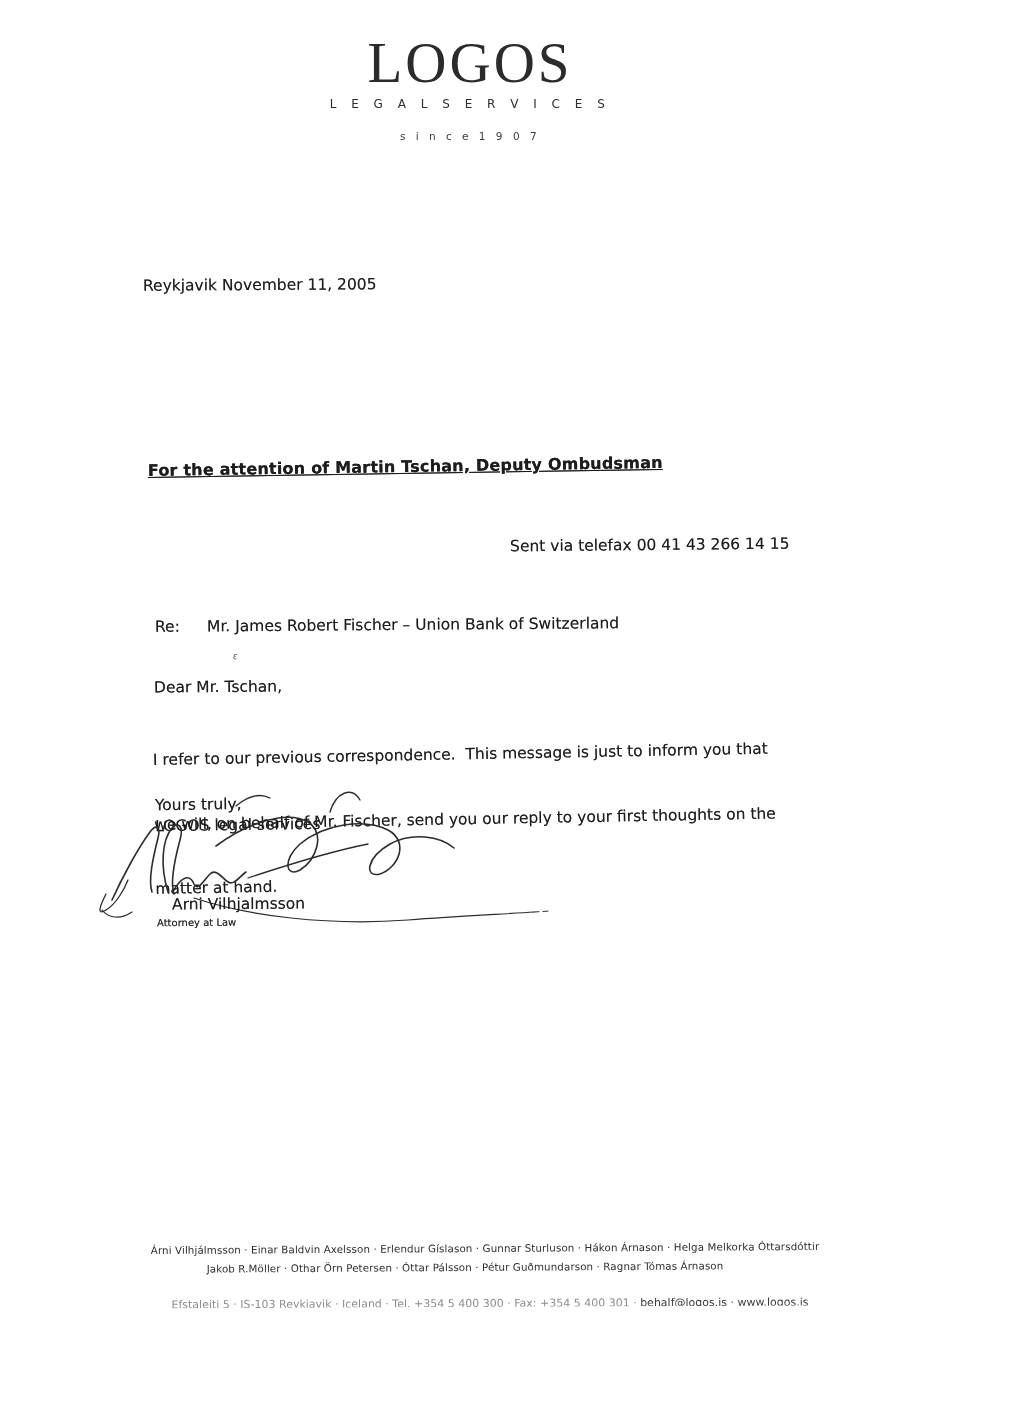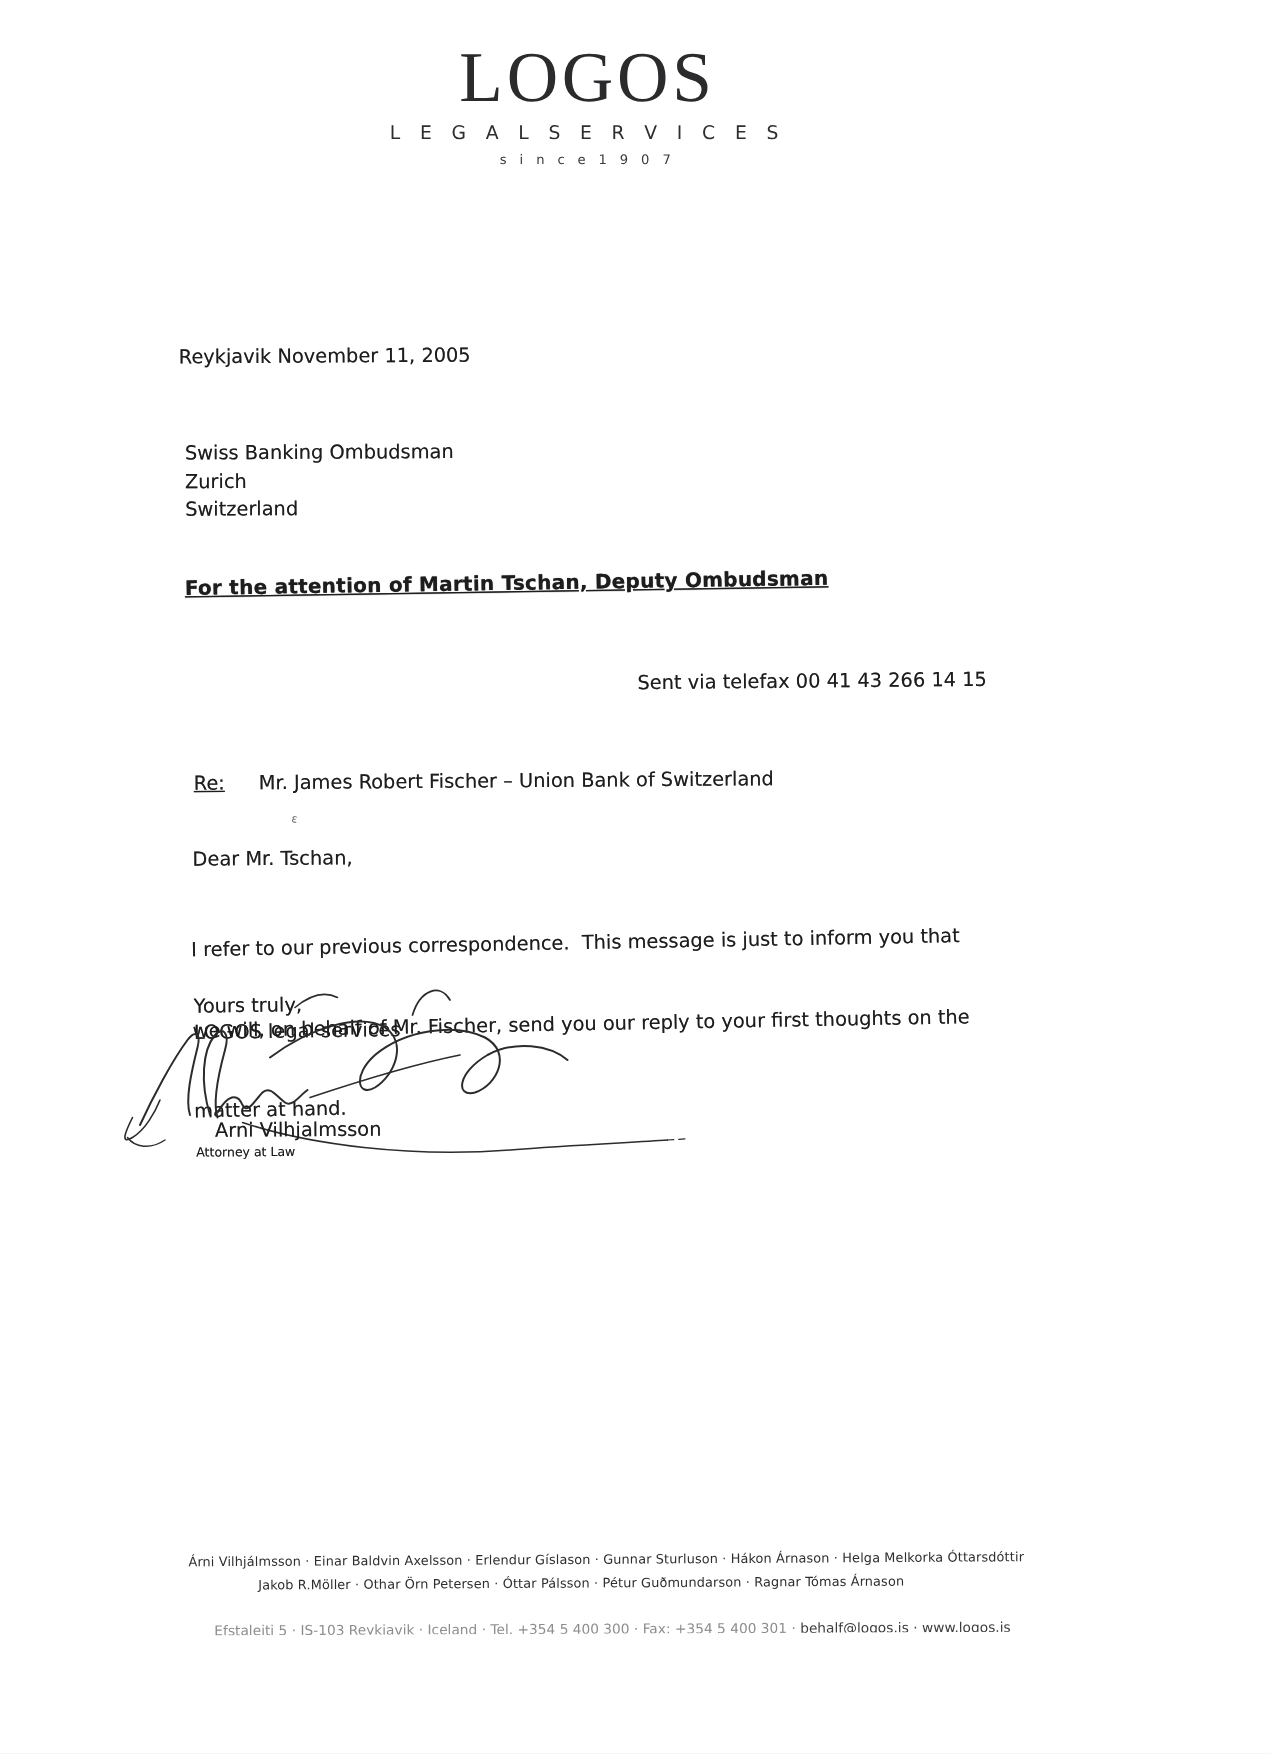--- a/index.html
+++ b/index.html
@@ -16,44 +16,44 @@
   .scan-text { text-shadow: 0 0 0.35px rgba(20,20,20,0.55); }
 
   
   .logo-block { position: absolute; top: 34px; left: 300px; width: 340px; text-align: center; }
   .logo-title {
     font-family: "Liberation Serif", "DejaVu Serif", serif;
     font-size: 57px; letter-spacing: 3px; font-weight: 400;
     color: #2b2b2e; line-height: 1.0;
   }
   .logo-subtitle {
-    margin-top: 6px; font-size: 15px; letter-spacing: 5.5px;
+    margin-top: 6px; font-size: 12px; letter-spacing: 5.5px;
     color: #2e2e31; font-weight: 500;
   }
   .logo-tagline {
-    margin-top: 7px; font-size: 10.5px; letter-spacing: 3.5px; color: #3a3a3d;
+    margin-top: 19px; font-size: 10.5px; letter-spacing: 3.5px; color: #3a3a3d;
   }
 
   .abs { position: absolute; }
 
   .dateline { top: 276px; left: 143px; font-size: 15.5px; transform: rotate(-0.35deg); }
 
   .recipient { top: 351px; left: 148px; font-size: 15.5px; line-height: 22.5px; transform: rotate(-0.3deg); }
 
   .attention {
     top: 461px; left: 148px; font-size: 16px; font-weight: bold;
     text-decoration: underline; letter-spacing: 0.2px;
     transform: rotate(-0.9deg); transform-origin: left bottom;
     text-shadow: 0 0 0.6px rgba(10,10,10,0.8);
   }
 
   .sent-via { top: 536px; left: 510px; font-size: 15.5px; transform: rotate(-0.55deg); }
 
   .re-line { top: 616px; left: 155px; font-size: 15.5px; transform: rotate(-0.45deg); }
-  .re-label { display: inline-block; width: 52px; text-decoration: underline; }
+  .re-label { display: inline-block; width: 52px; }
 
   .stray-mark { top: 651px; left: 233px; font-size: 9px; color: #5c5c5c; transform: rotate(8deg); }
 
   .salutation { top: 678px; left: 154px; font-size: 15.5px; transform: rotate(-0.5deg); }
 
   .body-par { top: 707px; left: 152px; font-size: 15.5px; line-height: 21.5px;
     transform: rotate(-1.05deg); transform-origin: left top; white-space: pre; }
 
   .closing { top: 794px; left: 155px; font-size: 15.5px; line-height: 21px; transform: rotate(-0.8deg); }
 
@@ -80,25 +80,20 @@
 <div class="page">
 
   <div class="logo-block">
     <div class="logo-title">LOGOS</div>
     <div class="logo-subtitle">L E G A L   S E R V I C E S</div>
     <div class="logo-tagline">s i n c e   1 9 0 7</div>
   </div>
 
   <div class="abs dateline scan-text">Reykjavik November 11, 2005</div>
 
-  <div class="abs recipient scan-text">
-    <div>Swiss Banking Ombudsman</div>
-    <div>Zurich</div>
-    <div>Switzerland</div>
-  </div>
 
   <div class="abs attention">For the attention of Martin Tschan, Deputy Ombudsman</div>
 
   <div class="abs sent-via scan-text">Sent via telefax 00 41 43 266 14 15</div>
 
   <div class="abs re-line scan-text">
     <span class="re-label">Re:</span><span>Mr. James Robert Fischer – Union Bank of Switzerland</span>
   </div>
 
   <div class="abs stray-mark">ε</div>

